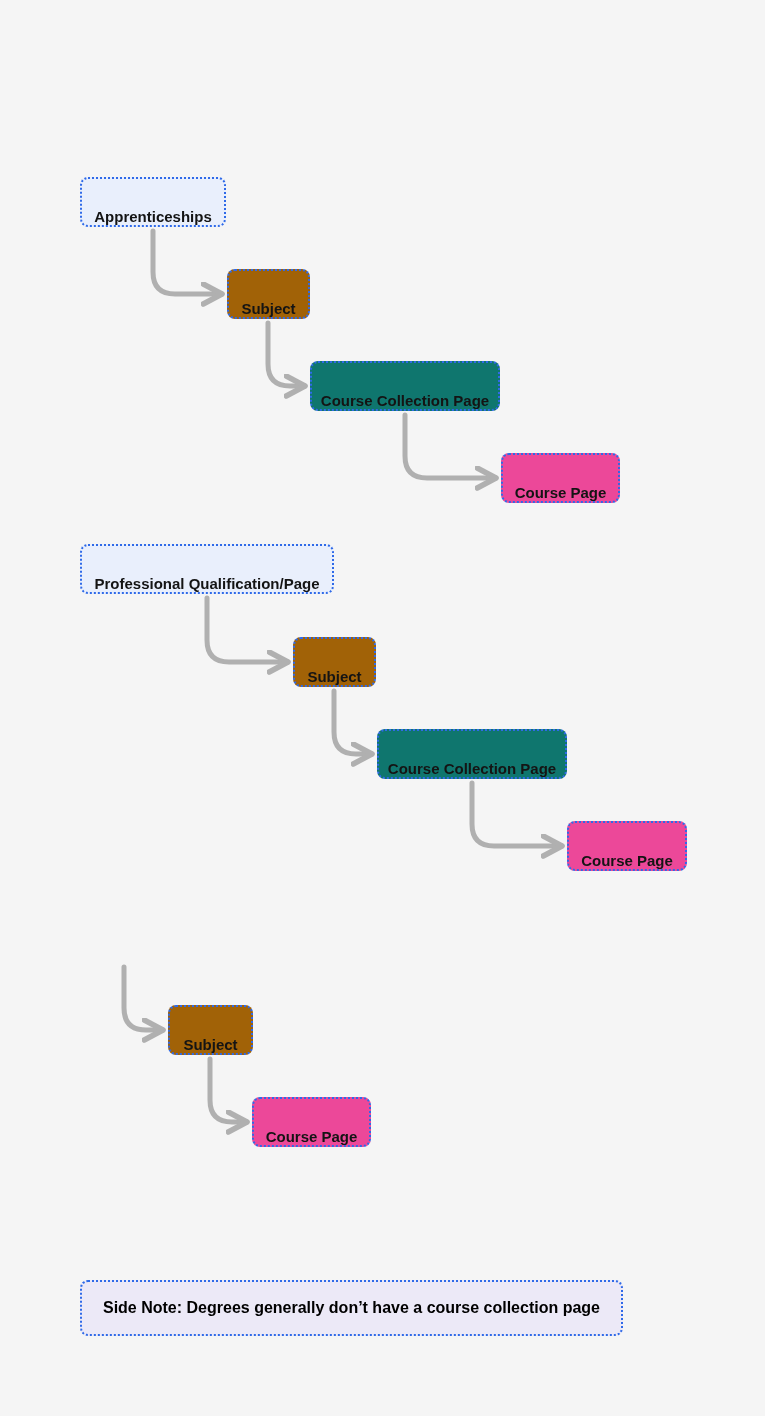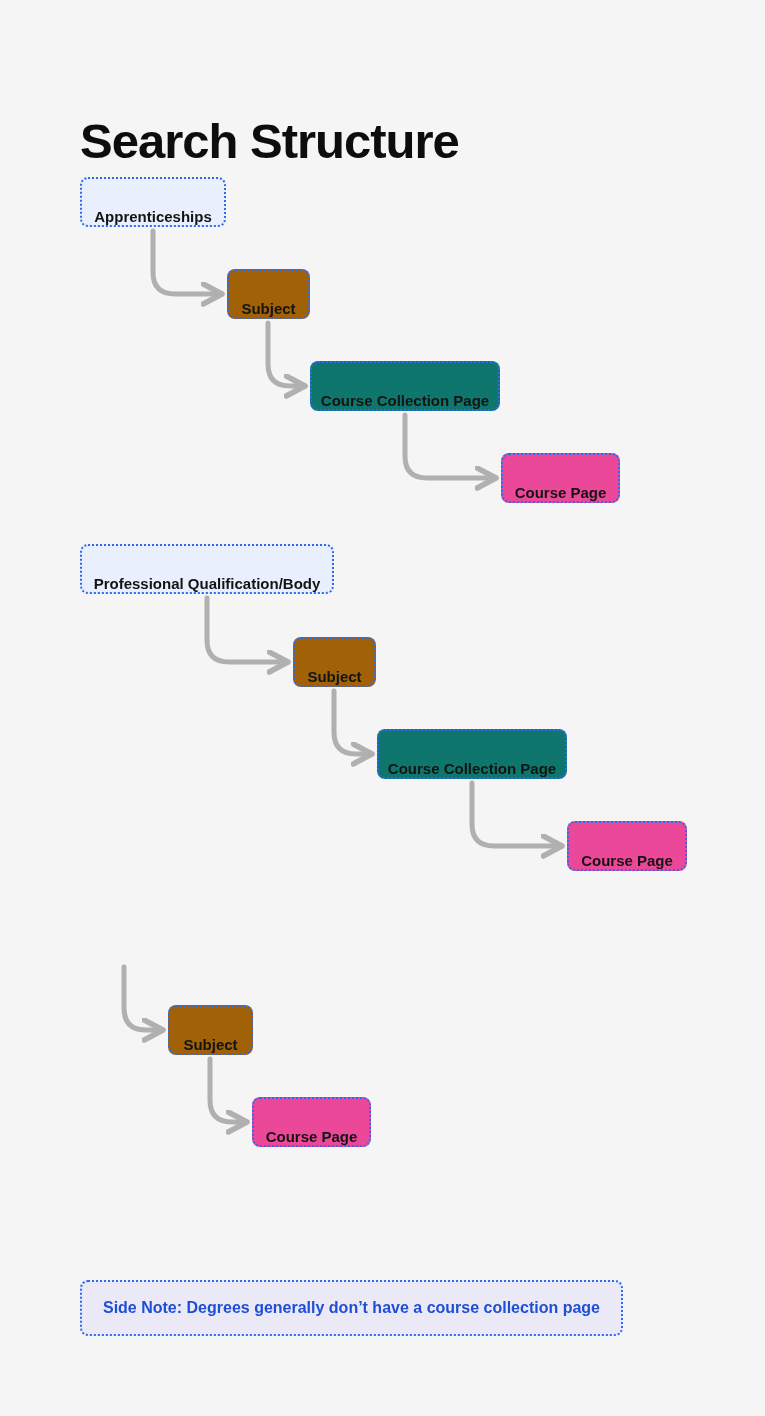--- a/index.html
+++ b/index.html
@@ -66,30 +66,29 @@
     left: 80px; top: 1280px; width: 543px; height: 56px;
     box-sizing: border-box;
     border: 2px dotted #2f6ae8;
     border-radius: 8px;
     background: #ece9f7;
     display: flex;
     align-items: center;
     justify-content: center;
     font-size: 16px;
     font-weight: 700;
-    color: #1d4ed8;
+    color: #000000;
     white-space: nowrap;
   }
 </style>
 </head>
 <body>
 
 <div class="canvas">
 
-  <h1 class="page-title">Search Structure</h1>
 
   <svg class="arrow-layer" width="765" height="1416" viewBox="0 0 765 1416">
     <defs>
       <marker id="chev" viewBox="0 0 10 10" refX="8.5" refY="5" markerWidth="5" markerHeight="5" orient="auto">
         <path d="M1 1 L8.5 5 L1 9" fill="none" stroke="#b0b0b0" stroke-width="2.2" stroke-linecap="round" stroke-linejoin="round"></path>
       </marker>
     </defs>
     <g fill="none" stroke="#b0b0b0" stroke-width="5" stroke-linecap="round">
       <path d="M153 231 L153 272 Q153 294 175 294 L222 294" marker-end="url(#chev)"></path>
       <path d="M268 323 L268 364 Q268 386 290 386 L305 386" marker-end="url(#chev)"></path>
@@ -109,21 +108,21 @@
     <span>Subject</span>
   </div>
   <div class="node c-cyan n-f1-2">
     <span>Course Collection Page</span>
   </div>
   <div class="node c-pink n-f1-3">
     <span>Course Page</span>
   </div>
 
   <div class="node c-blue n-f2-0">
-    <span>Professional Qualification/Body</span>
+    <span>Professional Qualification/Page</span>
   </div>
   <div class="node c-yellow n-f2-1">
     <span>Subject</span>
   </div>
   <div class="node c-cyan n-f2-2">
     <span>Course Collection Page</span>
   </div>
   <div class="node c-pink n-f2-3">
     <span>Course Page</span>
   </div>

